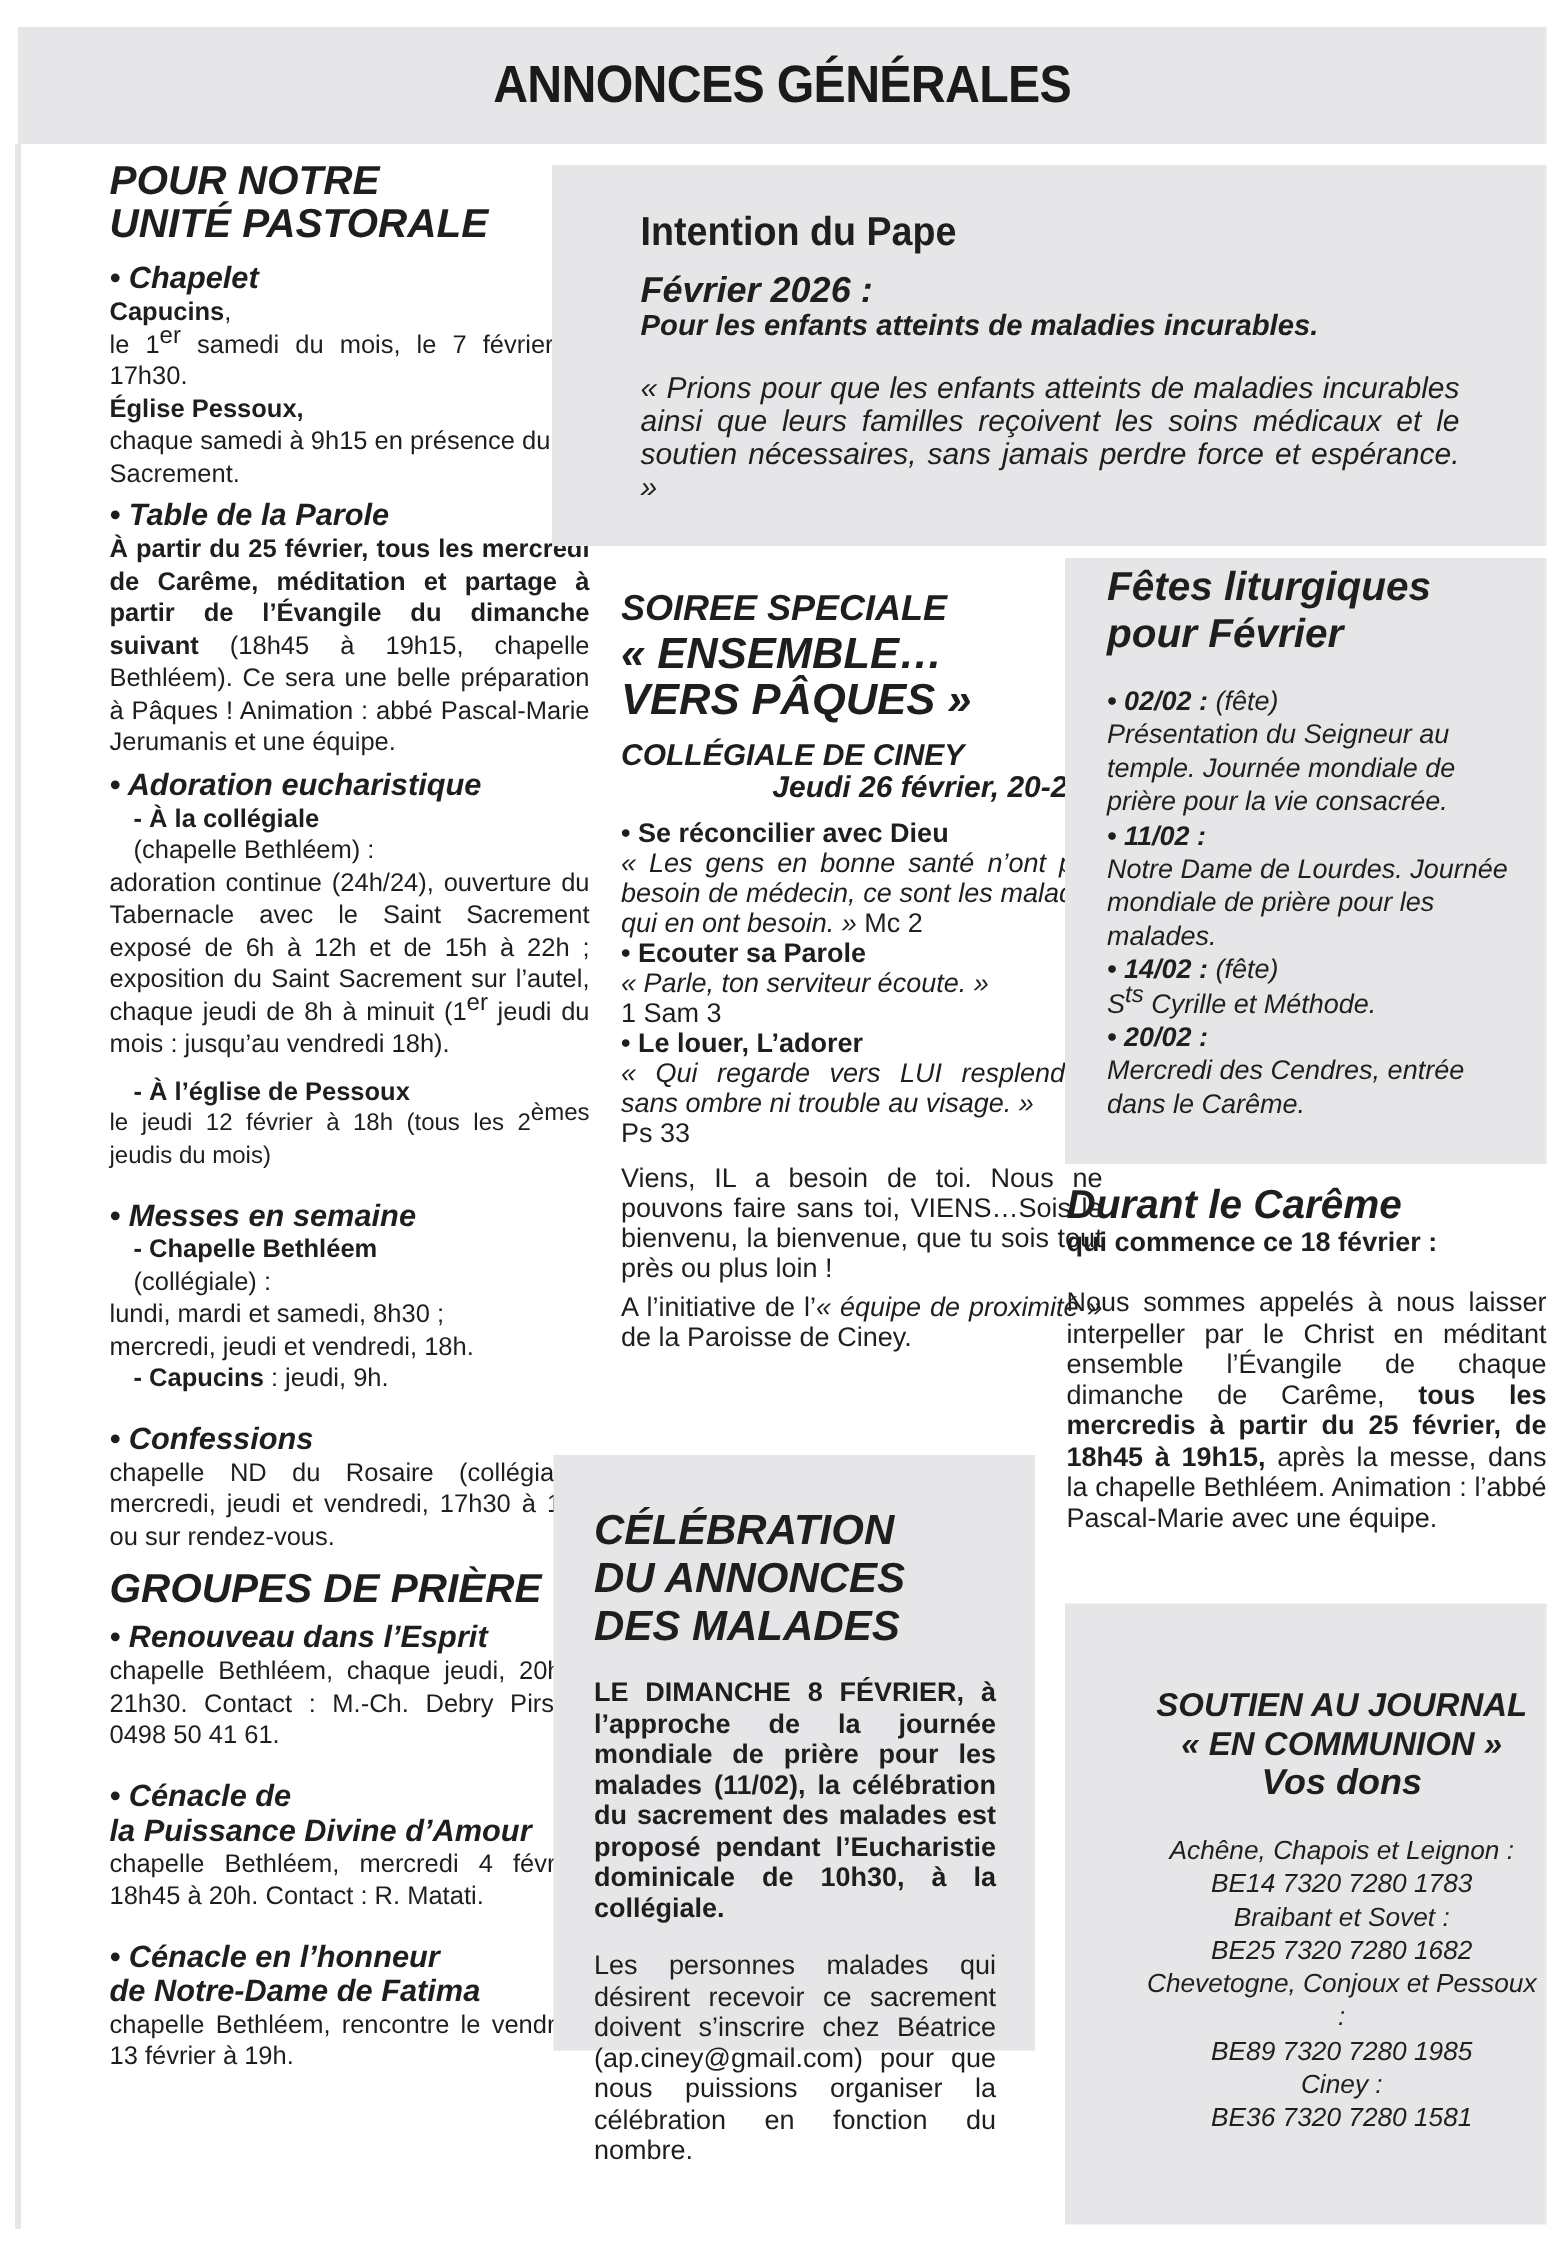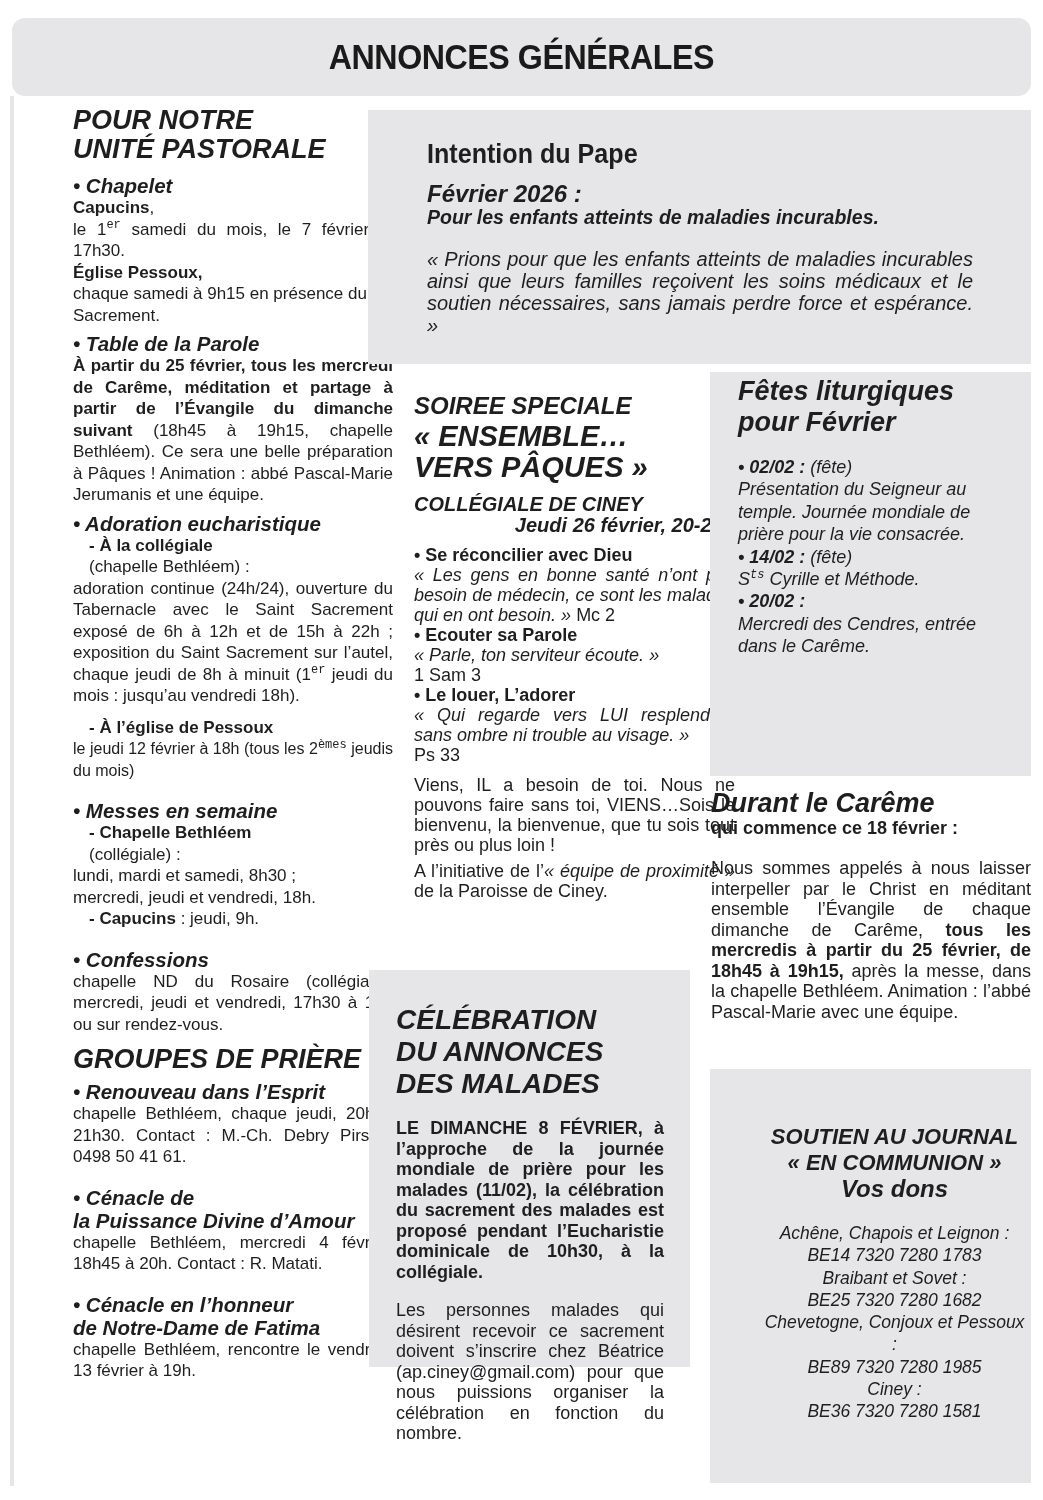--- a/index.html
+++ b/index.html
@@ -1,33 +1,33 @@
 <!DOCTYPE html>
 <html><head>
 <meta charset="utf-8">
 <style>
   html, body { margin: 0; padding: 0; background: #ffffff; }
   body { width: 1043px; height: 1500px; position: relative; overflow: hidden;
          font-family: "Liberation Sans", sans-serif; color: #1e1e1e; }
   .abs { position: absolute; }
   .gray { background: #e6e6e8; }
   .banner { left: 12px; top: 18px; width: 1019px; height: 78px; background: #e6e6e8;
-            display: flex; align-items: center; justify-content: center; border-radius: 13px; }
+            display: flex; align-items: center; justify-content: center; }
   .banner h1 { margin: 0; font-size: 35px; font-weight: bold; letter-spacing: -0.5px;
                transform: scaleX(0.92); color: #1a1a1a; }
   .leftbar { left: 10px; top: 96px; width: 4px; height: 1390px; background: #e6e6e8; }
   .col { font-size: 17px; line-height: 21.5px; margin-left: 45px; }
   .just { text-align: justify; }
   .b { font-weight: bold; }
   .i { font-style: italic; }
   .sec-title { font-size: 27px; line-height: 29px; font-weight: bold; font-style: italic; margin: 0; }
   .item-title { font-size: 20.5px; line-height: 23px; font-weight: bold; font-style: italic; margin: 0; }
   .sub { padding-left: 16px; }
   p { margin: 0; }
-  sup { font-size: 12px; line-height: 0; font-family: Liberation Mono, monospace; }
+  sup { font-size: 16px; line-height: 0; }
   .gap6 { height: 6px; }
   .gap10 { height: 10px; }
   .gap18 { height: 18px; }
   .center { text-align: center; padding-left: 24px; }
 </style>
 </head>
 <body>
 
 <div class="abs banner">
   <h1>ANNONCES GÉNÉRALES</h1>
@@ -153,20 +153,24 @@
       <div>Fêtes liturgiques</div>
       <div>pour Février</div>
     </div>
     <div style="height:18px;"></div>
     <div style="font-size:18px; line-height:22.4px; font-style:italic;">
       <div>
         <p><span class="b">• 02/02 :</span><span> (fête)</span></p>
         <p>Présentation du Seigneur au temple. Journée mondiale de prière pour la vie consacrée.</p>
       </div>
       <div>
+        <p class="b">• 11/02 :</p>
+        <p>Notre Dame de Lourdes. Journée mondiale de prière pour les malades.</p>
+      </div>
+      <div>
         <p><span class="b">• 14/02 :</span><span> (fête)</span></p>
         <p><span>S</span><sup>ts</sup><span> Cyrille et Méthode.</span></p>
       </div>
       <div>
         <p class="b">• 20/02 :</p>
         <p>Mercredi des Cendres, entrée dans le Carême.</p>
       </div>
     </div>
   </div>
 </div>

